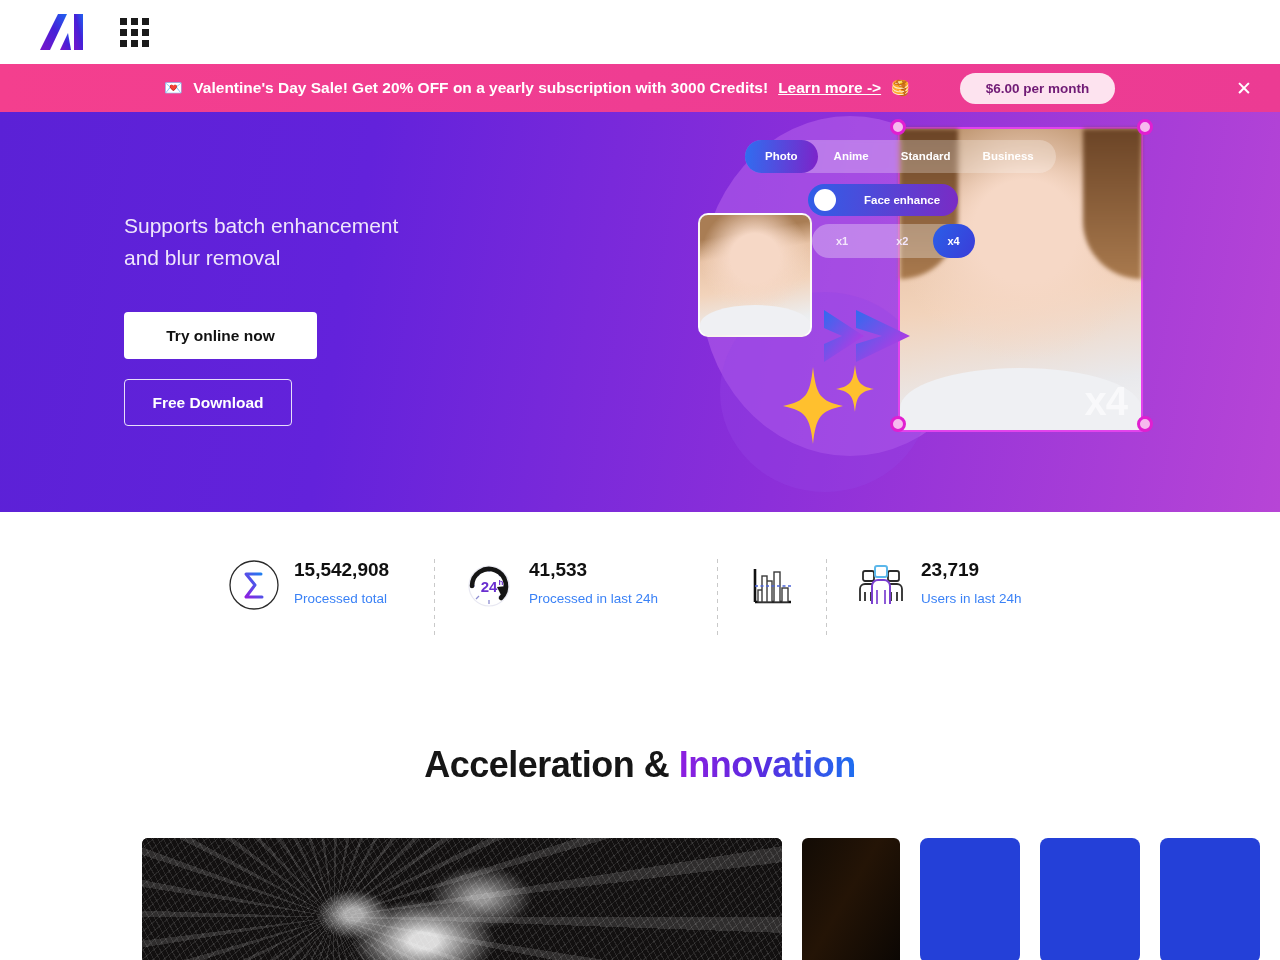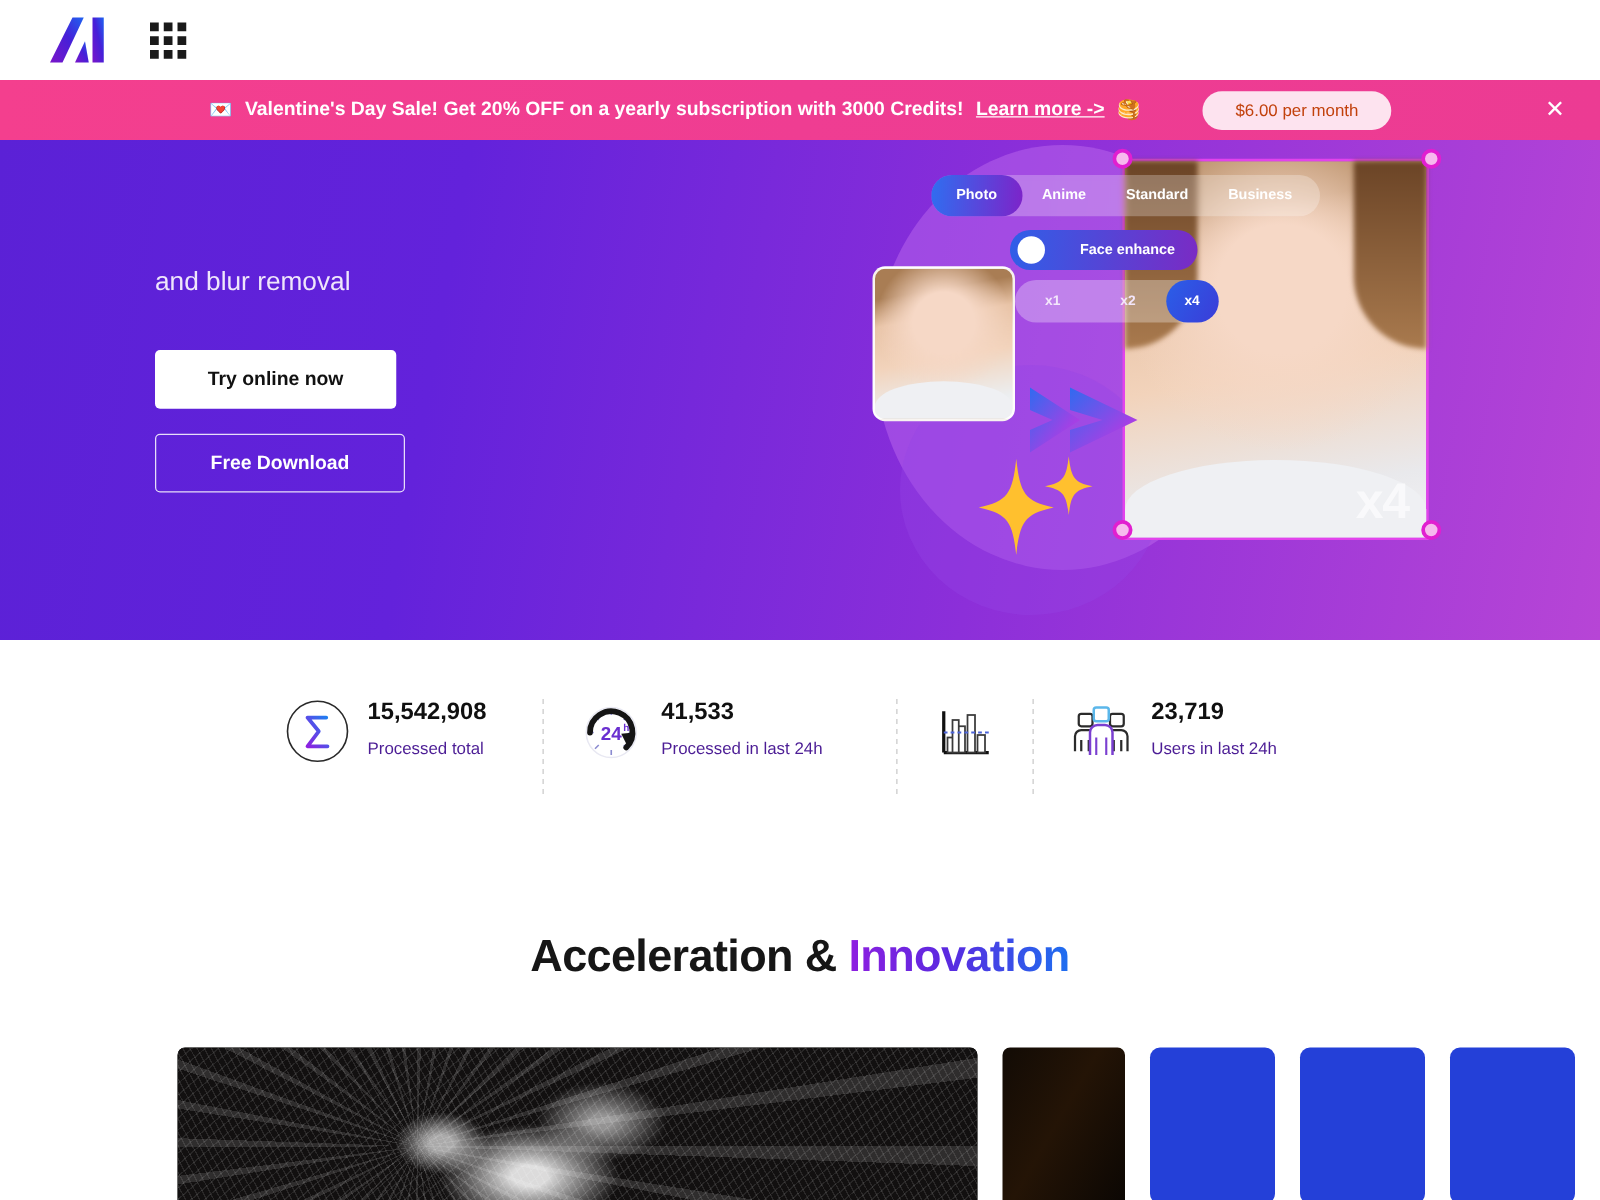--- a/index.html
+++ b/index.html
@@ -82,23 +82,23 @@
   .banner-text {
     font-size: 15.5px; font-weight: bold; color: #ffffff;
     white-space: nowrap;
   }
   .banner-emoji { font-size: 15px; }
   .banner-link {
     color: #ffffff; text-decoration: underline; font-weight: bold;
     cursor: pointer;
   }
   .price-pill {
-    background: #fde3ef; color: #c2410c;
+    background: #fde3ef; color: #701a75;
     border-radius: 20px; padding: 8px 26px;
-    font-size: 13.5px; font-weight: normal;
+    font-size: 13.5px; font-weight: bold;
     margin-left: 40px; white-space: nowrap;
     border: none; cursor: pointer;
     font-family: "Liberation Sans", sans-serif;
   }
   .banner-close {
     position: absolute; right: 28px; top: 50%;
     transform: translateY(-50%);
     color: #ffffff; font-size: 19px; line-height: 1;
     background: none; border: none; cursor: pointer;
     font-family: "Liberation Sans", sans-serif;
@@ -121,21 +121,21 @@
   .hero-btns { margin-top: 38px; display: flex; gap: 20px; flex-direction: column; }
   .btn-primary {
     background: #ffffff; color: #111; border: none;
     border-radius: 4px; width: 193px; height: 47px;
     font-size: 15.5px; font-weight: bold; cursor: pointer;
     font-family: "Liberation Sans", sans-serif;
   }
   .btn-outline {
     background: transparent; color: #ffffff;
     border: 1px solid rgba(255,255,255,0.85);
-    border-radius: 4px; width: 200px; height: 47px;
+    border-radius: 4px; width: 168px; height: 47px;
     font-size: 15.5px; font-weight: bold; cursor: pointer;
     font-family: "Liberation Sans", sans-serif;
   }
 
   
   .hero-art { position: absolute; left: 690px; top: 0; width: 590px; height: 400px; }
   .blob {
     position: absolute; left: 10px; top: 4px;
     width: 300px; height: 340px; border-radius: 50%;
     background: rgba(192,110,240,0.45);
@@ -243,21 +243,21 @@
     display: flex; align-items: flex-start;
     padding-left: 228px; padding-top: 47px;
   }
   .stat { display: flex; align-items: flex-start; gap: 14px; position: relative; }
   .stat-ico { width: 52px; height: 52px; flex: none; }
   .stat-value {
     font-size: 19px; font-weight: bold; color: #101010; line-height: 22px;
     white-space: nowrap;
   }
   .stat-label {
-    font-size: 13.5px; color: #4c1d95; line-height: 21px; margin-top: 7px;
+    font-size: 13.5px; color: #3b82f6; line-height: 21px; margin-top: 7px;
   }
   .stat-divider {
     width: 1px; height: 78px; margin: 0 28px;
     background: repeating-linear-gradient(180deg,#c9c9c9 0 4px, transparent 4px 8px);
     flex: none;
   }
   .w1 { width: 112px; } .w2 { width: 160px; } .w3 { width: 130px; } .w4 { width: 120px; }
 
   
   .section-head {
@@ -337,20 +337,21 @@
   <span class="banner-text">Valentine's Day Sale! Get 20% OFF on a yearly subscription with 3000 Credits!</span>
   <span class="banner-text banner-link">Learn more -&gt;</span>
   <span class="banner-emoji">🥞</span>
   <button class="price-pill">$6.00 per month</button>
   <button class="banner-close">✕</button>
 </div>
 
 <div class="hero">
   <div class="hero-copy">
     <div class="hero-sub">
+      <div>Supports batch enhancement</div>
       <div>and blur removal</div>
     </div>
     <div class="hero-btns">
       <button class="btn-primary">Try online now</button>
       <button class="btn-outline">Free Download</button>
     </div>
   </div>
 
   <div class="hero-art">
     <div class="blob"></div>

